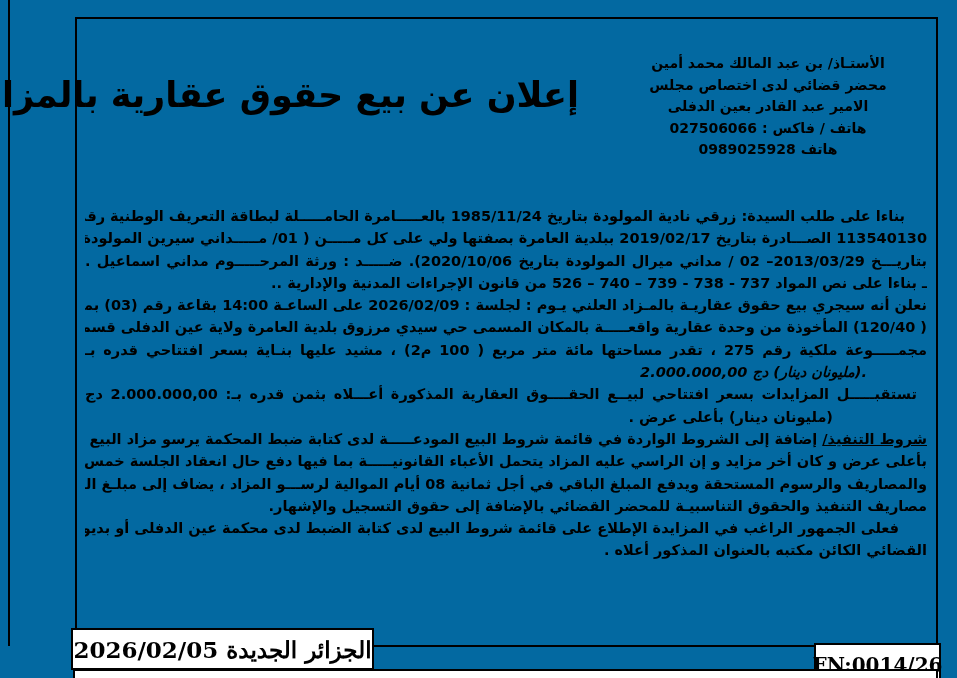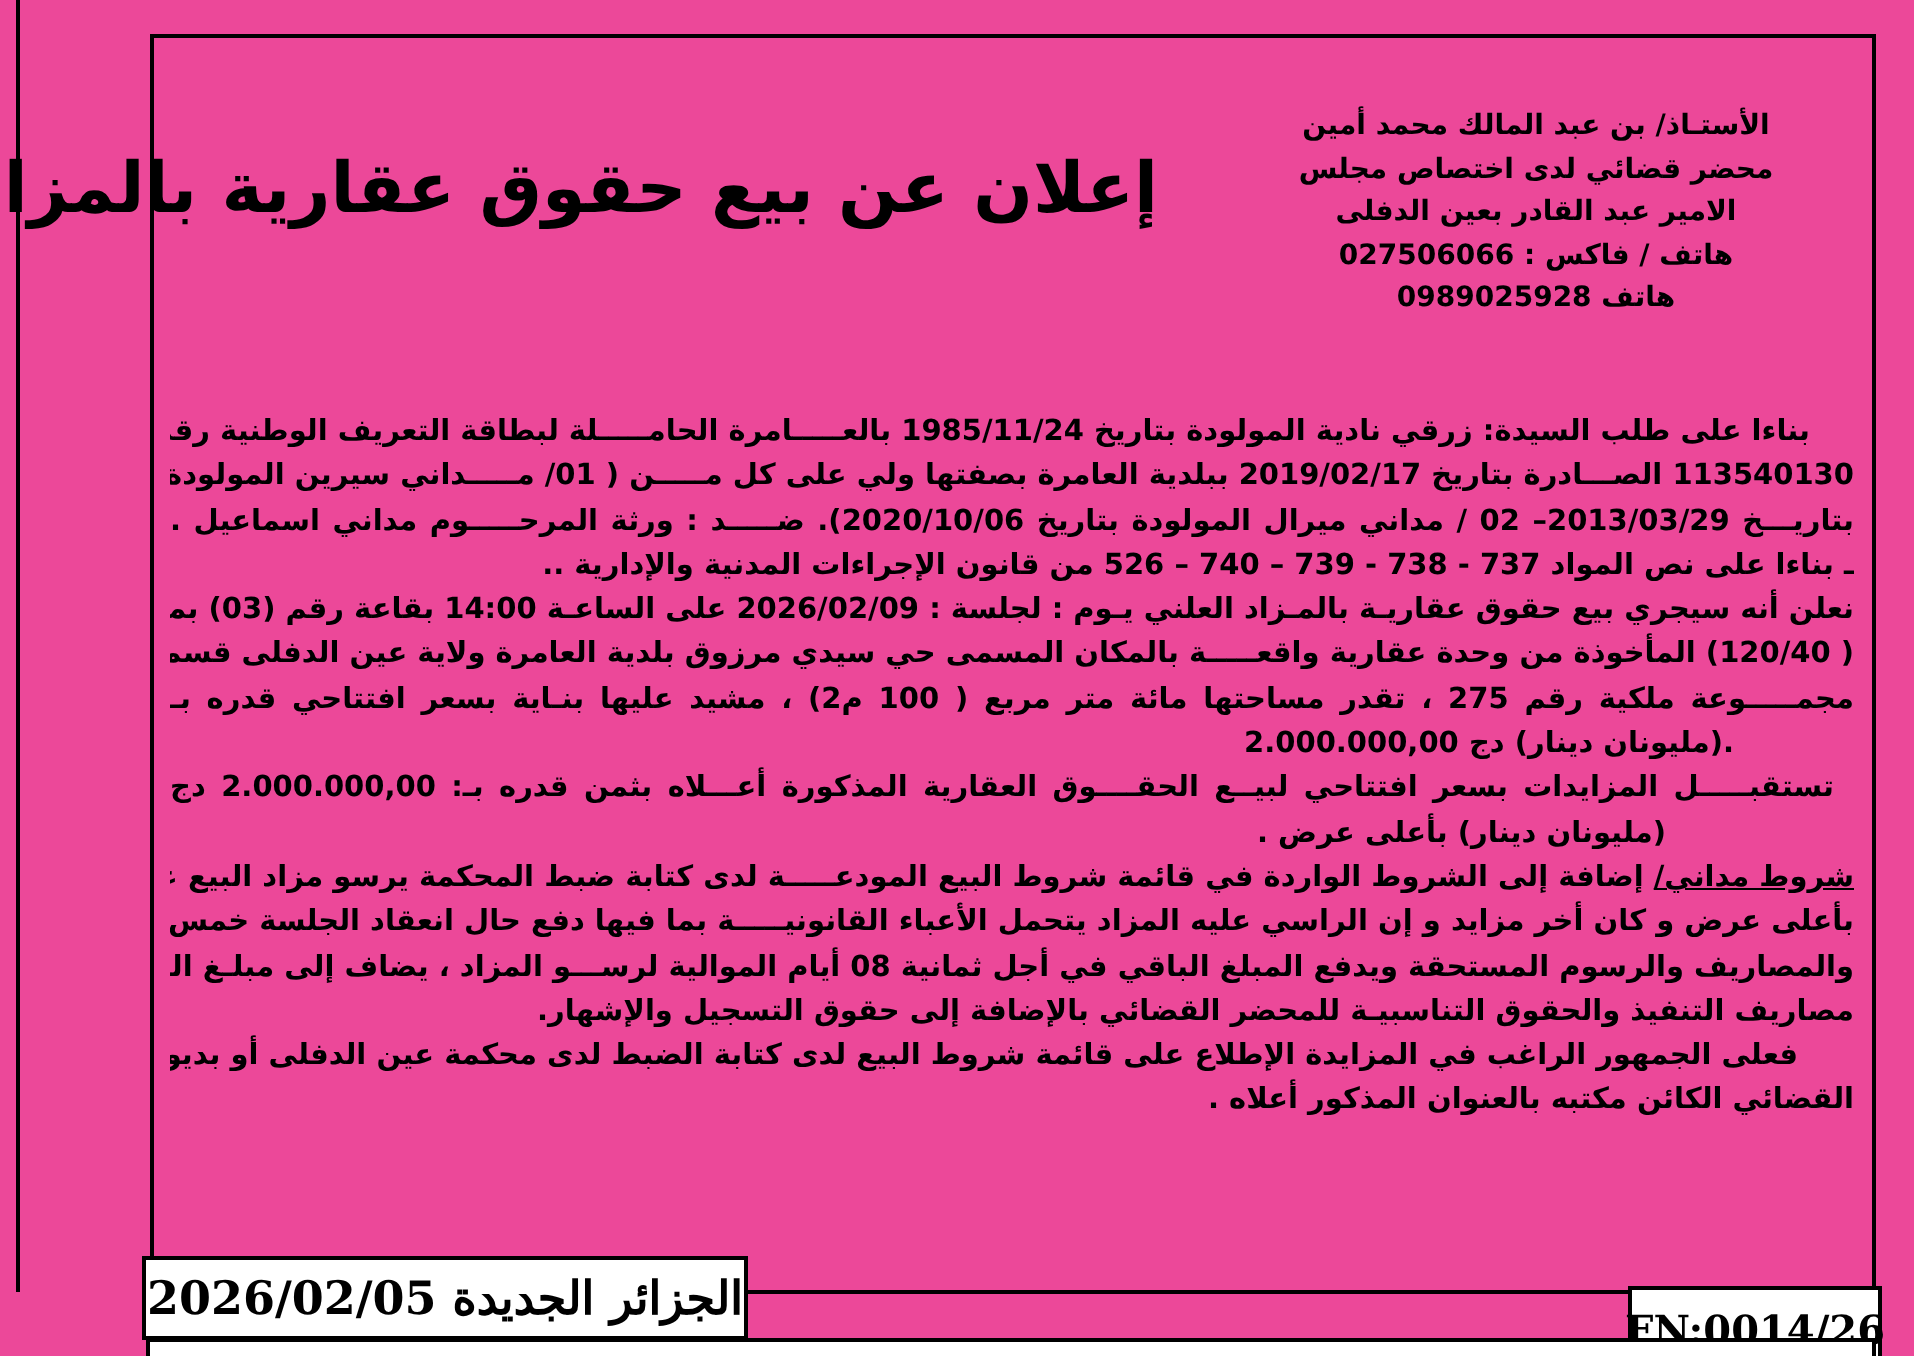--- a/index.html
+++ b/index.html
@@ -1,18 +1,18 @@
 <!DOCTYPE html>
 <html lang="ar"><head>
 <meta charset="utf-8">
 <style>
   html,body{margin:0;padding:0;background:#e8e8e8;}
   .page{
     position:relative;width:957px;height:678px;margin:0 auto;
-    background:#ec4899;color:#000;overflow:hidden;
+    background:#0369a1;color:#000;overflow:hidden;
     font-family:"DejaVu Sans","Liberation Sans",sans-serif;
   }
   .left-edge-line{
     position:absolute;left:8px;top:0;width:2px;height:646px;background:#000;
   }
   .main-box{
     position:absolute;left:75px;top:17px;width:859px;height:626px;
     border:2px solid #000;
   }
   .header-block{
@@ -29,21 +29,21 @@
     position:absolute;top:186px;left:8px;right:9px;
     direction:rtl;font-weight:bold;font-size:14.5px;line-height:22.3px;
     overflow:hidden;
   }
   .ln{white-space:nowrap;}
   .jst{text-align:justify;text-align-last:justify;}
   .rgt{text-align:right;text-align-last:right;}
   .ind22{padding-right:22px;}
   .ind10{padding-right:10px;}
   .ind28{padding-right:28px;}
-  .ind60{padding-right:60px;}
+  .ind60{padding-right:60px;font-style:italic;}
   .ind94{padding-right:94px;}
   .ltr-line{direction:ltr;text-align:right;text-align-last:right;}
   .u{text-decoration:underline;}
   .stamp{
     position:absolute;background:#fff;border:2px solid #000;
     display:flex;align-items:center;justify-content:center;
     font-family:"DejaVu Serif","Liberation Serif",serif;font-weight:bold;
   }
   .date-box{left:71px;top:612px;width:299px;height:38px;font-size:23px;direction:rtl;white-space:nowrap;margin-top:16px;}
   .fn-box{left:814px;top:643px;width:123px;height:39px;font-size:20px;direction:ltr;white-space:nowrap;}
@@ -80,21 +80,21 @@
       <div class="ln jst">( 120/40) المأخوذة من وحدة عقارية واقعـــــة بالمكان المسمى حي سيدي مرزوق بلدية العامرة ولاية عين الدفلى قسم 77</div>
       <div class="ln jst">مجمـــــوعة ملكية رقم 275 ، تقدر مساحتها مائة متر مربع ( 100 م2) ، مشيد عليها بنـاية بسعر افتتاحي قدره بـ</div>
       <div class="ln ltr-line ind60">
         <span dir="ltr">2.000.000,00</span>
         <span dir="rtl">دج</span>
         <span dir="rtl">(مليونان دينار)</span><span dir="ltr">.</span>
       </div>
       <div class="ln jst ind10">تستقبـــــل المزايدات بسعر افتتاحي لبيــع الحقــــوق العقارية المذكورة أعـــلاه بثمن قدره بـ: 2.000.000,00 دج</div>
       <div class="ln rgt ind94">(مليونان دينار) بأعلى عرض .</div>
       <div class="ln jst">
-        <span class="u">شروط مداني/</span><span> إضافة إلى الشروط الواردة في قائمة شروط البيع المودعـــــة لدى كتابة ضبط المحكمة يرسو مزاد البيع على من تقدم</span>
+        <span class="u">شروط التنفيذ/</span><span> إضافة إلى الشروط الواردة في قائمة شروط البيع المودعـــــة لدى كتابة ضبط المحكمة يرسو مزاد البيع على من تقدم</span>
       </div>
       <div class="ln jst">بأعلى عرض و كان أخر مزايد و إن الراسي عليه المزاد يتحمل الأعباء القانونيـــــة بما فيها دفع حال انعقاد الجلسة خمس 5/1 الثمن</div>
       <div class="ln jst">والمصاريف والرسوم المستحقة ويدفع المبلغ الباقي في أجل ثمانية 08 أيام الموالية لرســـو المزاد ، يضاف إلى مبلـغ المزايدة</div>
       <div class="ln rgt">مصاريف التنفيذ والحقوق التناسبيـة للمحضر القضائي بالإضافة إلى حقوق التسجيل والإشهار.</div>
       <div class="ln jst ind28">فعلى الجمهور الراغب في المزايدة الإطلاع على قائمة شروط البيع لدى كتابة الضبط لدى محكمة عين الدفلى أو بديوان المحضر</div>
       <div class="ln rgt">القضائي الكائن مكتبه بالعنوان المذكور أعلاه .</div>
     </div>
 
   </div>
 

